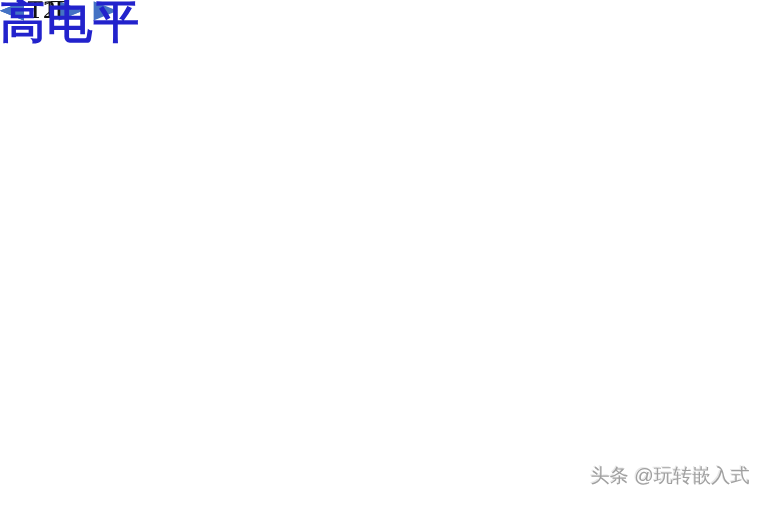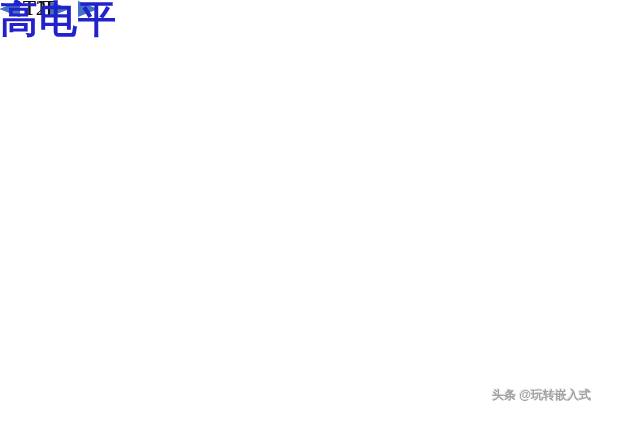--- a/index.html
+++ b/index.html
@@ -91,22 +91,22 @@
   }
   .label-high { left: 145; top: 68; }
   .label-low  { left: 273; top: 272; }
 
   
   .watermark {
     position: absolute;
     left: 492;
     left: 492px;
     top: 387px;
-    font-size: 12px;
-    font-weight: bold;
+    font-size: 16px;
+    font-weight: normal;
     color: var(--watermark-gray, #a0a0a0);
     text-shadow: 1px 1px 0 #ffffff, -1px -1px 0 #e8e8e8;
     white-space: nowrap;
   }
 </style>
 </head>
 <body>
 
 <div id="stage">
 

